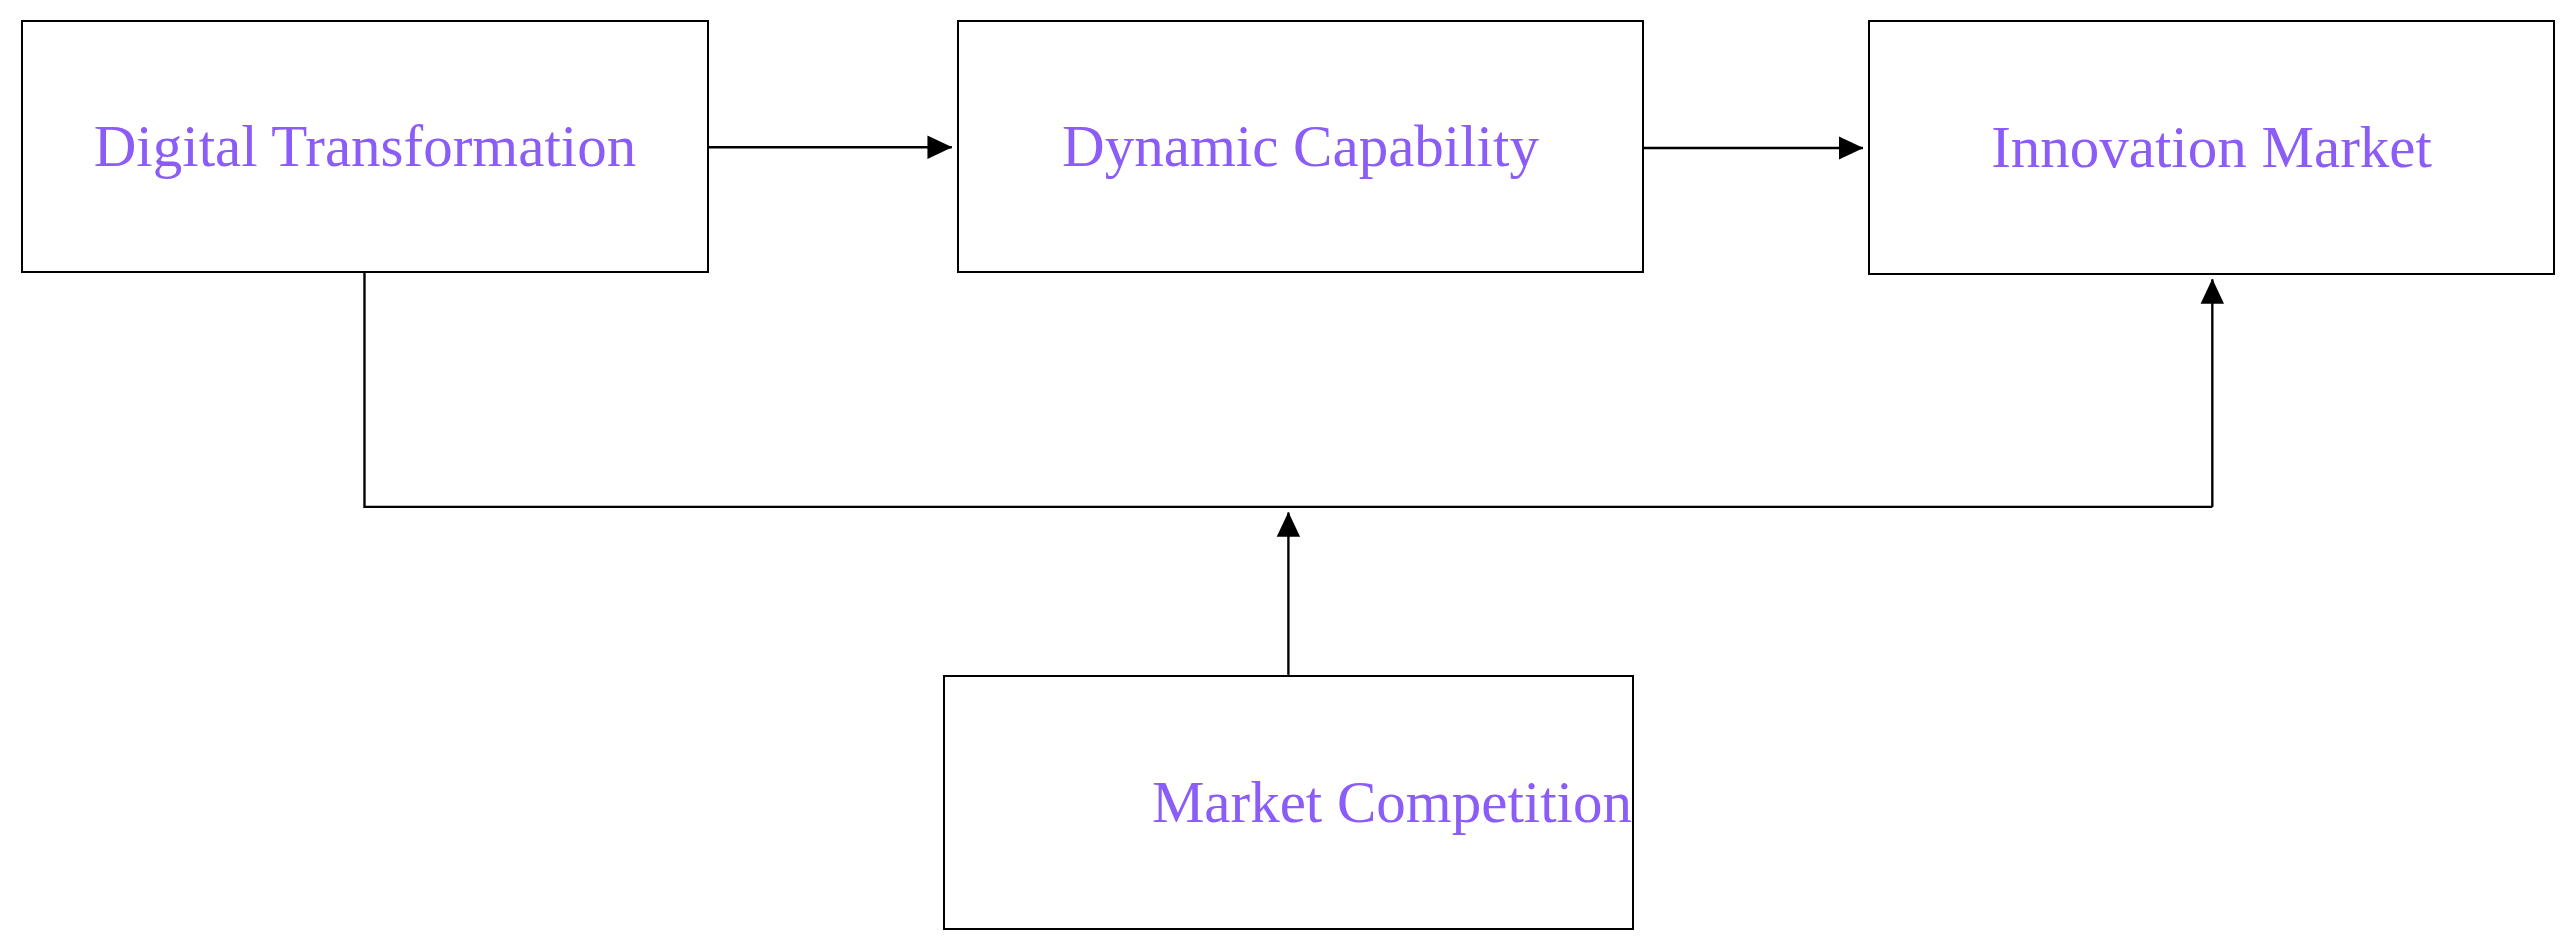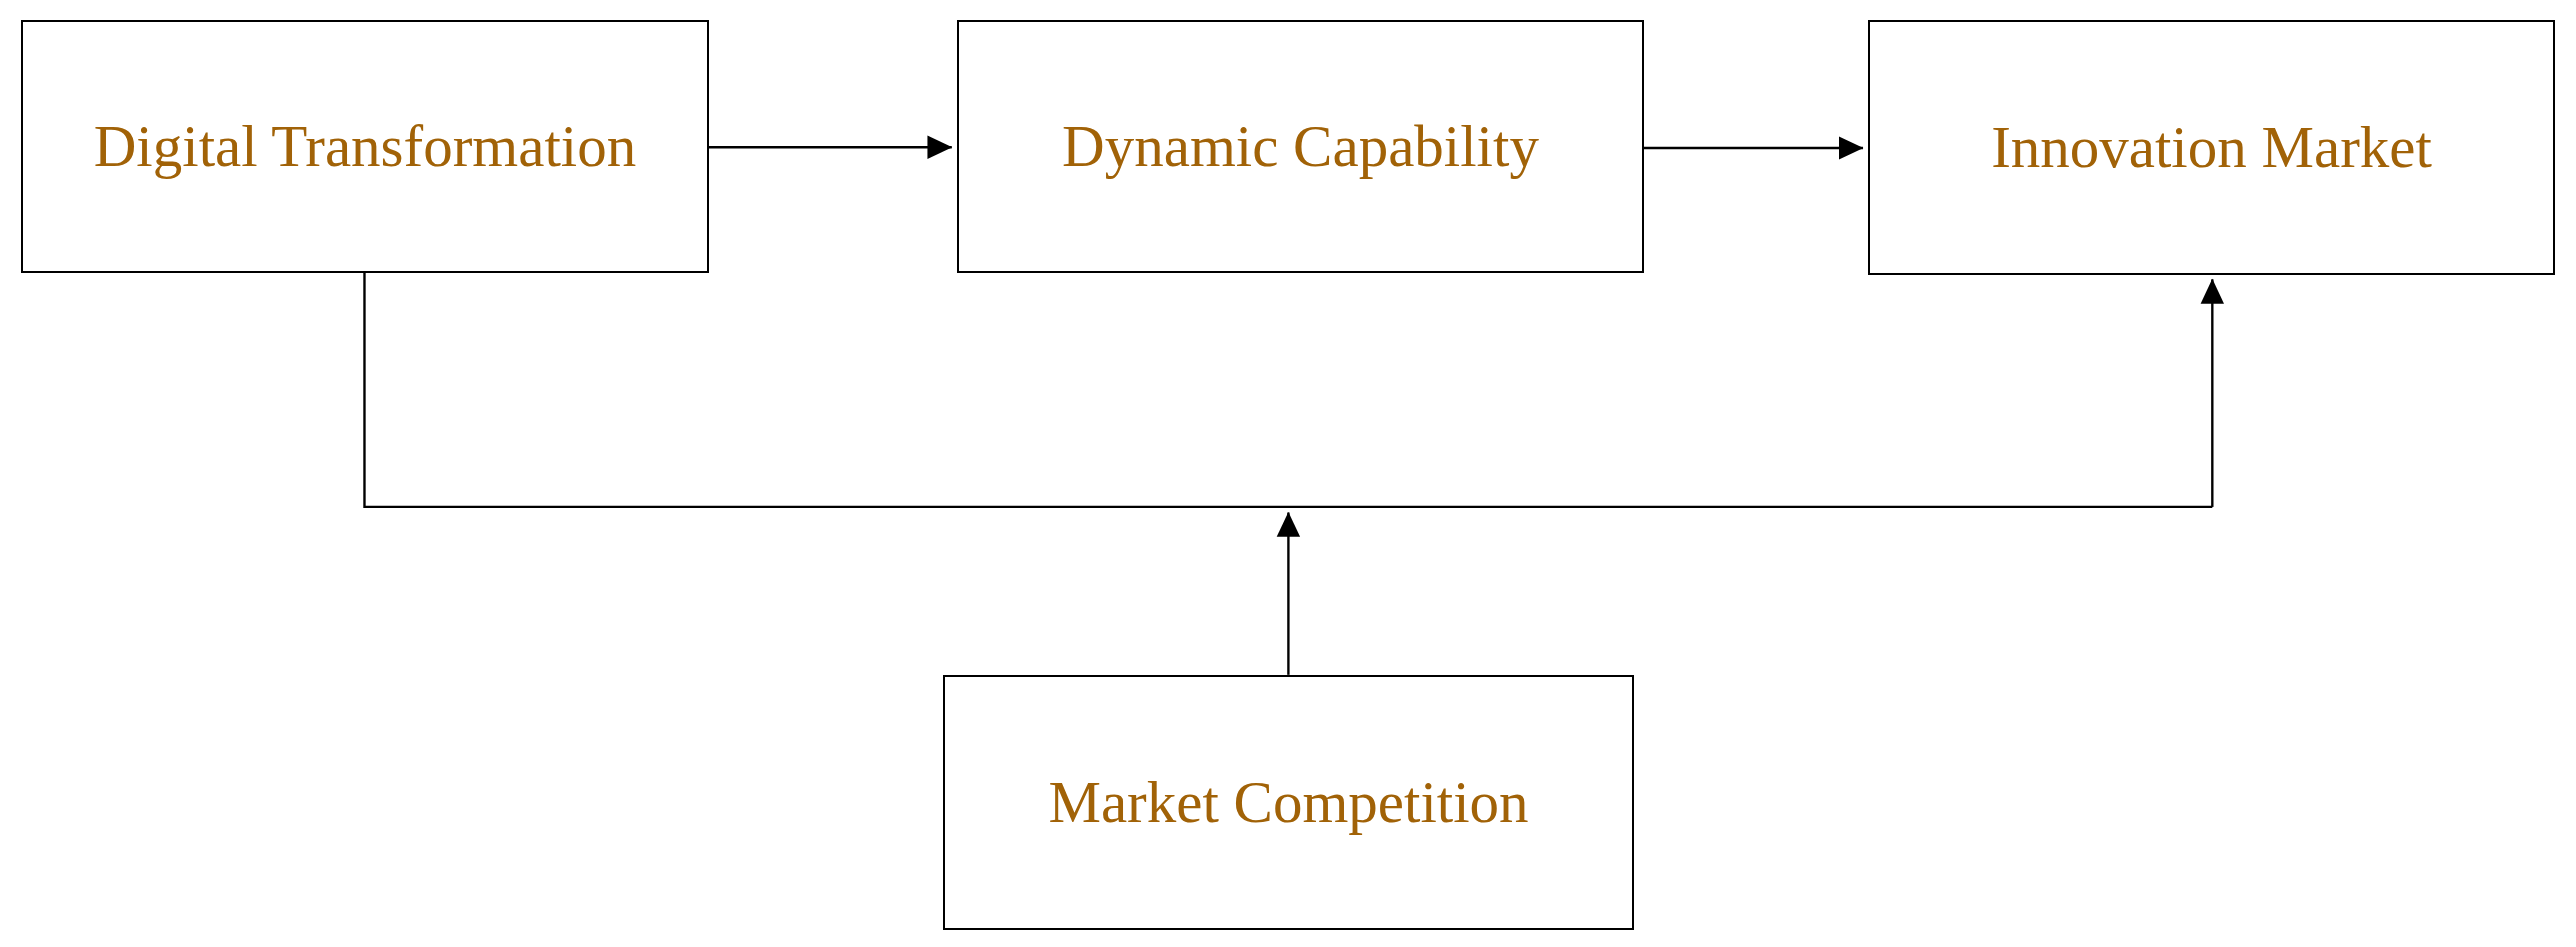--- a/index.html
+++ b/index.html
@@ -33,31 +33,31 @@
     background: #ffffff;
     display: flex;
     align-items: center;
     justify-content: center;
     z-index: 2;
   }
   .node-label {
     font-family: "Liberation Serif", "DejaVu Serif", serif;
     font-size: 59px;
     line-height: 1.05;
-    color: #a16207;
+    color: #8b5cf6;
     white-space: nowrap;
     letter-spacing: 0px;
     text-align: center;
     font-weight: 400;
   }
   
   #node-digital-transformation { left: 21px;   top: 20px;   width: 688px; height: 253px; }
   #node-dynamic-capability     { left: 957px; top: 20px;   width: 687px; height: 253px; }
   #node-innovation-quality     { left: 1868px; top: 20px;   width: 687px; height: 255px; }
-  #node-market-competition     { left: 943px; top: 675px;  width: 691px; height: 255px; }
+  #node-market-competition     { left: 943px; top: 675px;  width: 691px; height: 255px; justify-content: flex-end; }
 </style>
 </head>
 <body>
 
 <div id="diagram-canvas">
 
   <svg id="diagram-svg" viewBox="0 0 3237 1190" xmlns="http://www.w3.org/2000/svg" aria-hidden="true">
     <defs>
       <marker id="arrowhead-right" markerWidth="11" markerHeight="11" refX="10.2" refY="5.5" orient="auto" markerUnits="strokeWidth">
         <polygon points="0,0.6 10.4,5.5 0,10.4" fill="#000000"></polygon>

